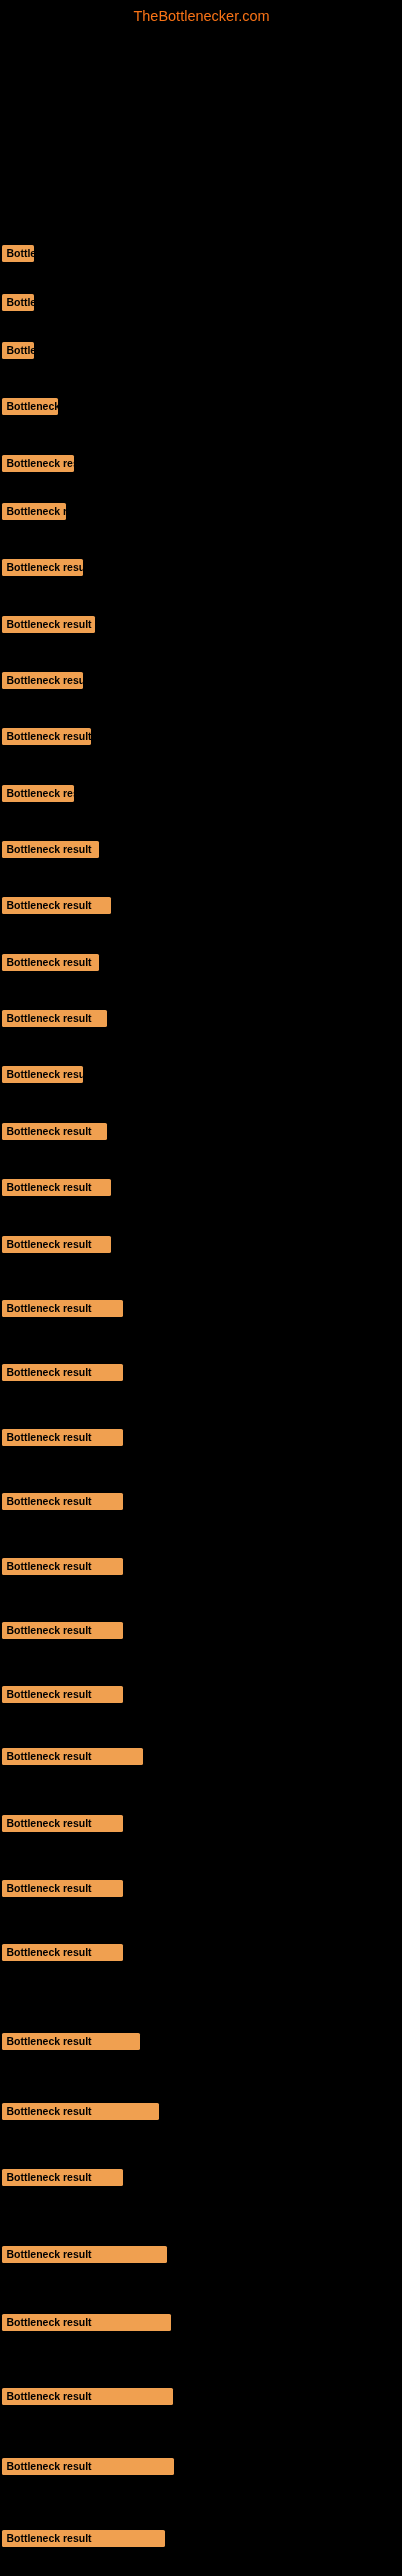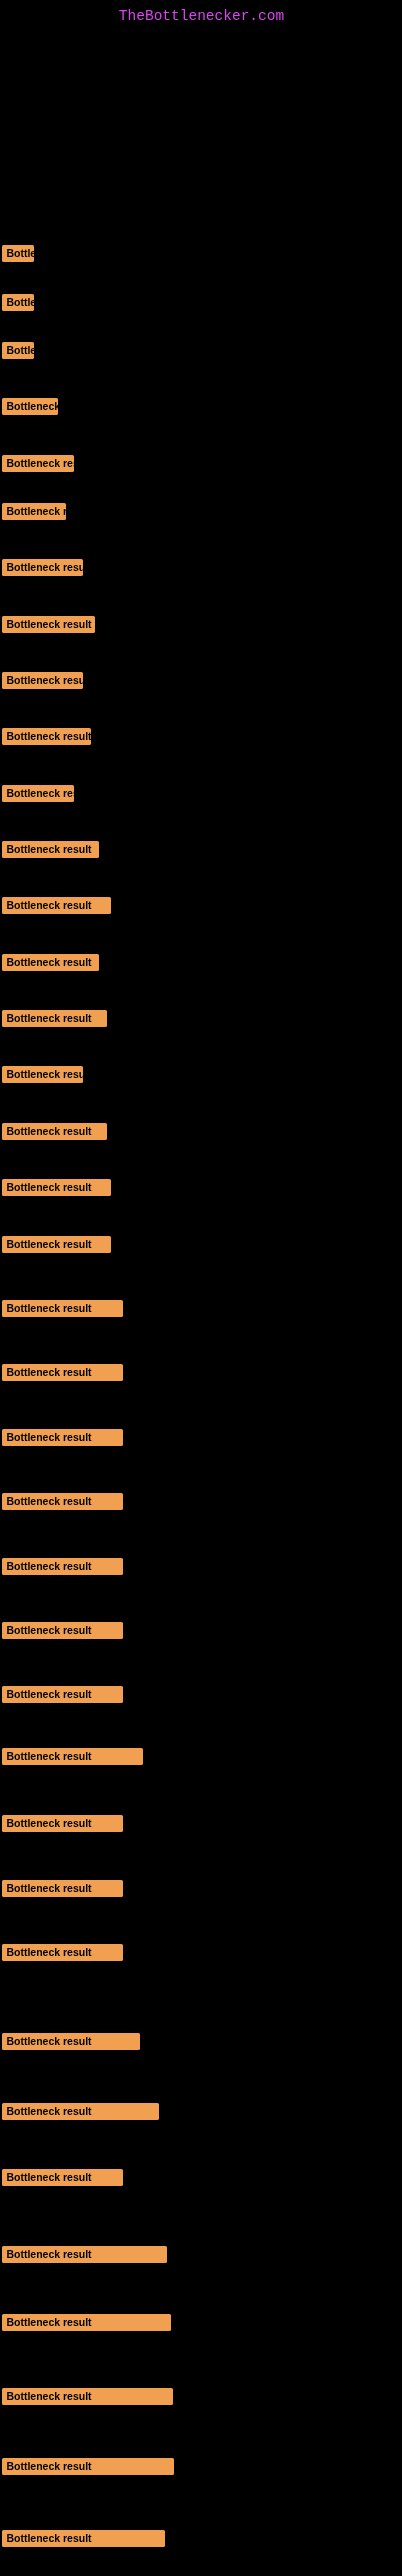--- a/index.html
+++ b/index.html
@@ -9,26 +9,25 @@
     }
     body {
       background-color: #000000;
       width: 403px;
       min-height: 2576px;
       font-family: Arial, sans-serif;
       position: relative;
       overflow-x: hidden;
     }
     .site-title {
-      color: #d946ef;
+      color: #f97316;
       font-size: 14.5px;
       text-align: center;
       padding-top: 8px;
       padding-bottom: 4px;
-      font-family: Liberation Mono, monospace;
     }
     .orange-label {
       background-color: #f0a050;
       color: #000000;
       font-size: 10.5px;
       font-weight: bold;
       padding: 2.4px 4.8px;
       display: inline-block;
       border-radius: 1.6px;
       white-space: nowrap;

